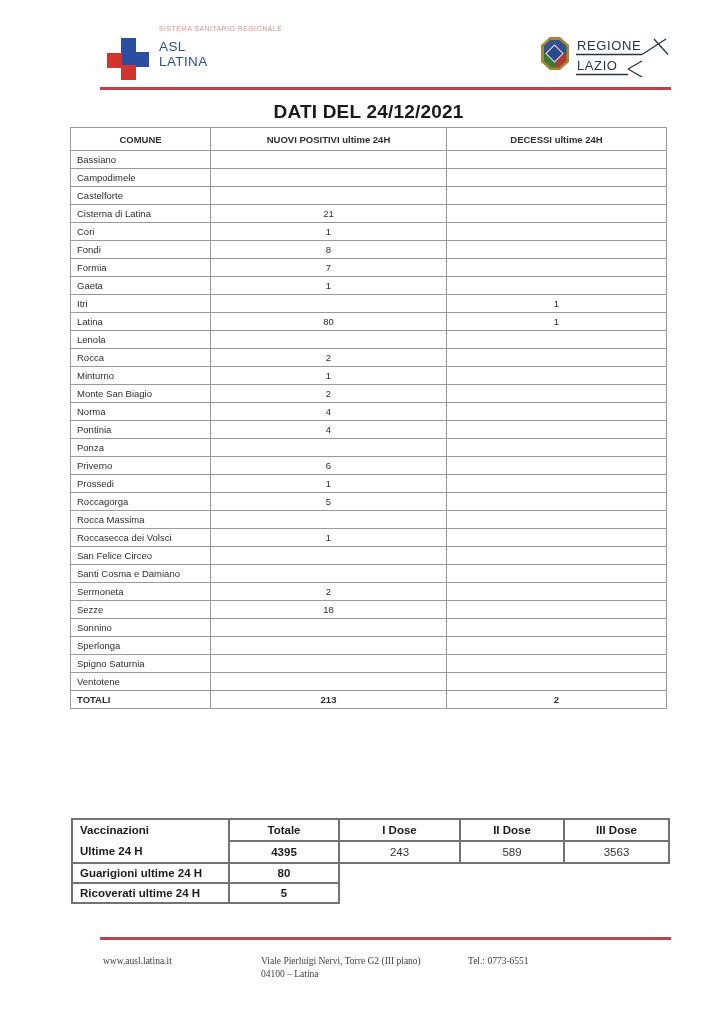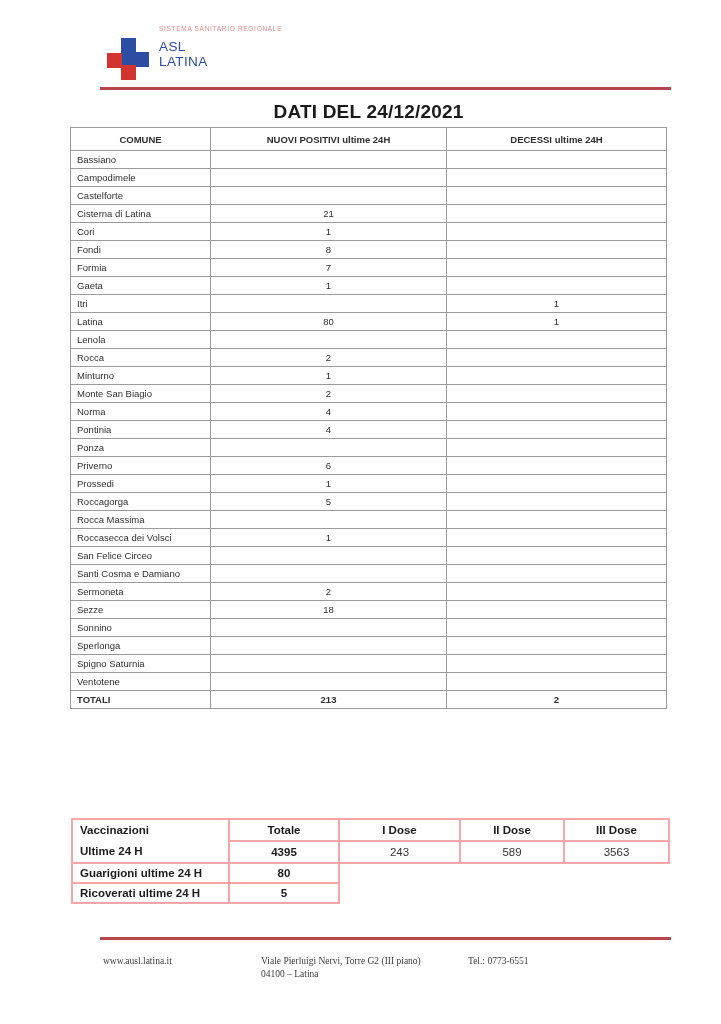--- a/index.html
+++ b/index.html
@@ -64,21 +64,21 @@
   table.main th { height:23px; font-weight:bold; text-align:center; }
   table.main td { height:18px; padding:0; }
   td.comune { text-align:left; padding-left:6px !important; }
   td.num { text-align:center; }
   tr.totals td { font-weight:bold; }
 
   
   table.vacc { position:absolute; top:818px; left:63px; width:597px;
     border-collapse:collapse; table-layout:fixed; }
   table.vacc th, table.vacc td {
-    border:2px solid #fca5a5; font-size:11.5px; color:#1c1c1c;
+    border:2px solid #737373; font-size:11.5px; color:#1c1c1c;
     height:20px; text-align:center; font-weight:bold; overflow:hidden; white-space:nowrap;
   }
   table.vacc td.lbl { text-align:left; padding-left:7px; }
   table.vacc td.lbl div { line-height:21px; }
   table.vacc td.reg { font-weight:normal; color:#333; }
   table.vacc td.ghost { border:none; }
 
   
   .footer-text { position:absolute; font-family:"Liberation Serif", serif;
     font-size:9.5px; color:#3d3d3d; line-height:13px; }
@@ -97,20 +97,36 @@
     <span class="c-right"></span>
     <span class="c-left"></span>
     <span class="c-bottom"></span>
   </div>
   <div class="ssr-label">SISTEMA SANITARIO REGIONALE</div>
   <div class="asl-name">
     <div>ASL</div>
     <div>LATINA</div>
   </div>
 
+  <div class="region-block">
+    <div class="emblem">
+      <div class="inner"></div>
+      <div class="diamond"></div>
+    </div>
+    <svg width="96" height="40" viewBox="0 0 96 40">
+      <text x="1" y="13" font-size="13" fill="#253549" letter-spacing="0.6" font-family="Liberation Sans, sans-serif">REGIONE</text>
+      <line x1="0" y1="17.5" x2="66" y2="17.5" stroke="#253549" stroke-width="1.3"></line>
+      <line x1="66" y1="17.5" x2="90" y2="2" stroke="#253549" stroke-width="1.3"></line>
+      <line x1="78" y1="2" x2="92" y2="17.5" stroke="#253549" stroke-width="1.3"></line>
+      <text x="1" y="33" font-size="13" fill="#253549" letter-spacing="0.6" font-family="Liberation Sans, sans-serif">LAZIO</text>
+      <line x1="0" y1="37.5" x2="52" y2="37.5" stroke="#253549" stroke-width="1.3"></line>
+      <line x1="66" y1="24" x2="52" y2="32" stroke="#253549" stroke-width="1.3"></line>
+      <line x1="52" y1="32" x2="66" y2="40" stroke="#253549" stroke-width="1.3"></line>
+    </svg>
+  </div>
 
   <div class="rule rule-top"></div>
 
   <div class="doc-title">DATI DEL 24/12/2021</div>
 
   <table class="main">
     <colgroup>
         <col style="width:140px">
         <col style="width:236px">
         <col style="width:220px">

